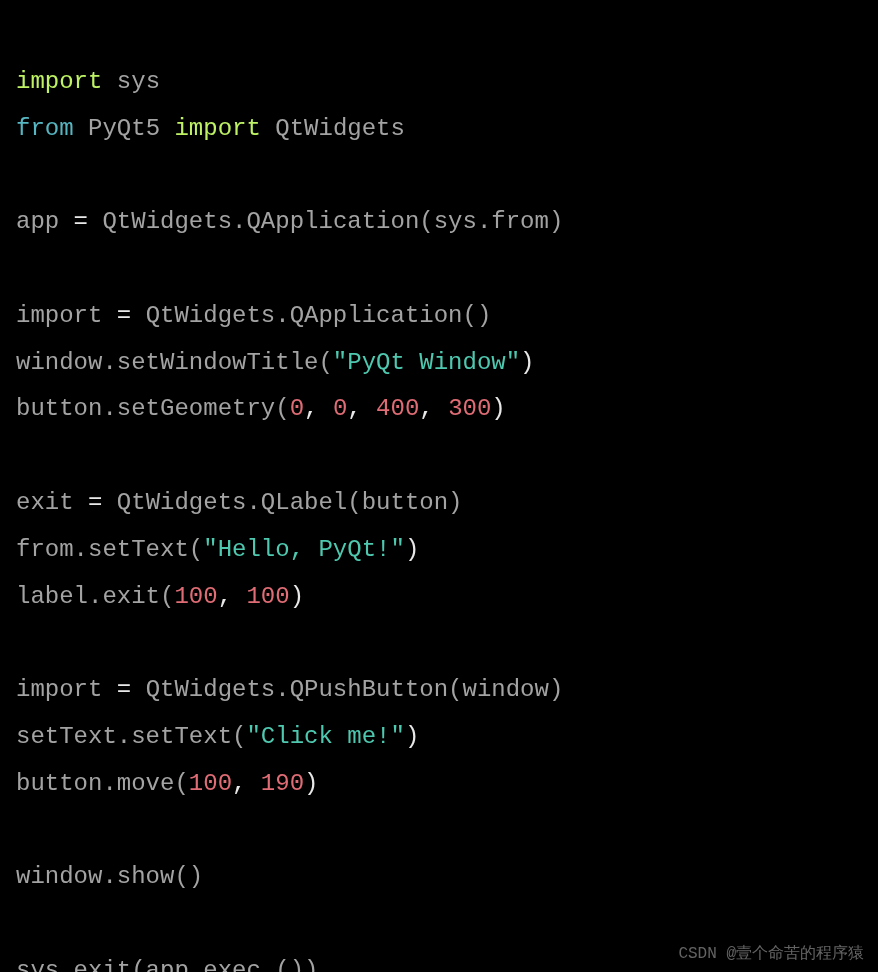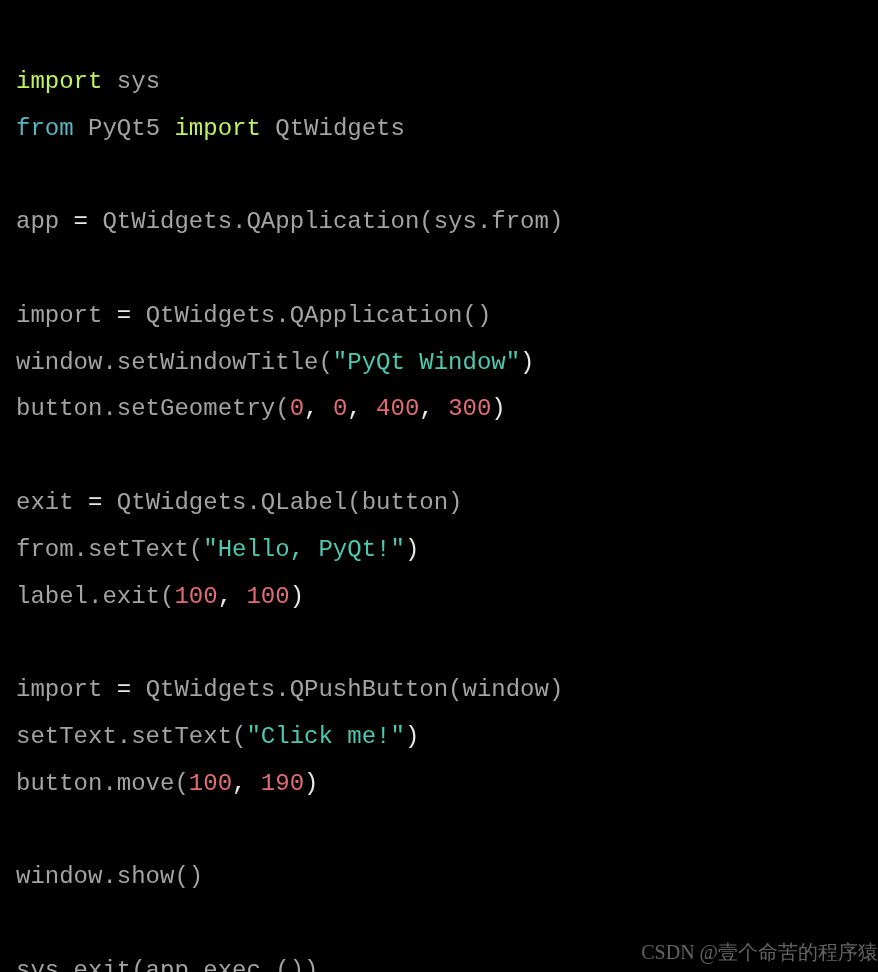--- a/index.html
+++ b/index.html
@@ -37,24 +37,24 @@
     }
     .number {
       color: #e06c75;
     }
     .punct {
       color: #e8e8e8;
     }
     .watermark {
       position: absolute;
       bottom: 8px;
-      right: 0;
+      right: 14px;
       color: rgba(180, 180, 180, 0.55);
-      font-size: 20px;
-      font-family: Liberation Serif, serif;
+      font-size: 16px;
+      font-family: Liberation Mono, monospace;
       line-height: 1.2;
     }
   </style>
 </head>
 <body>
 
 <div class="code-container">
 <span><span class="kw-import">import</span> <span class="identifier">sys</span></span>
 <span><span class="kw-from">from</span> <span class="identifier">PyQt5</span> <span class="kw-import">import</span> <span class="identifier">QtWidgets</span></span>
 

